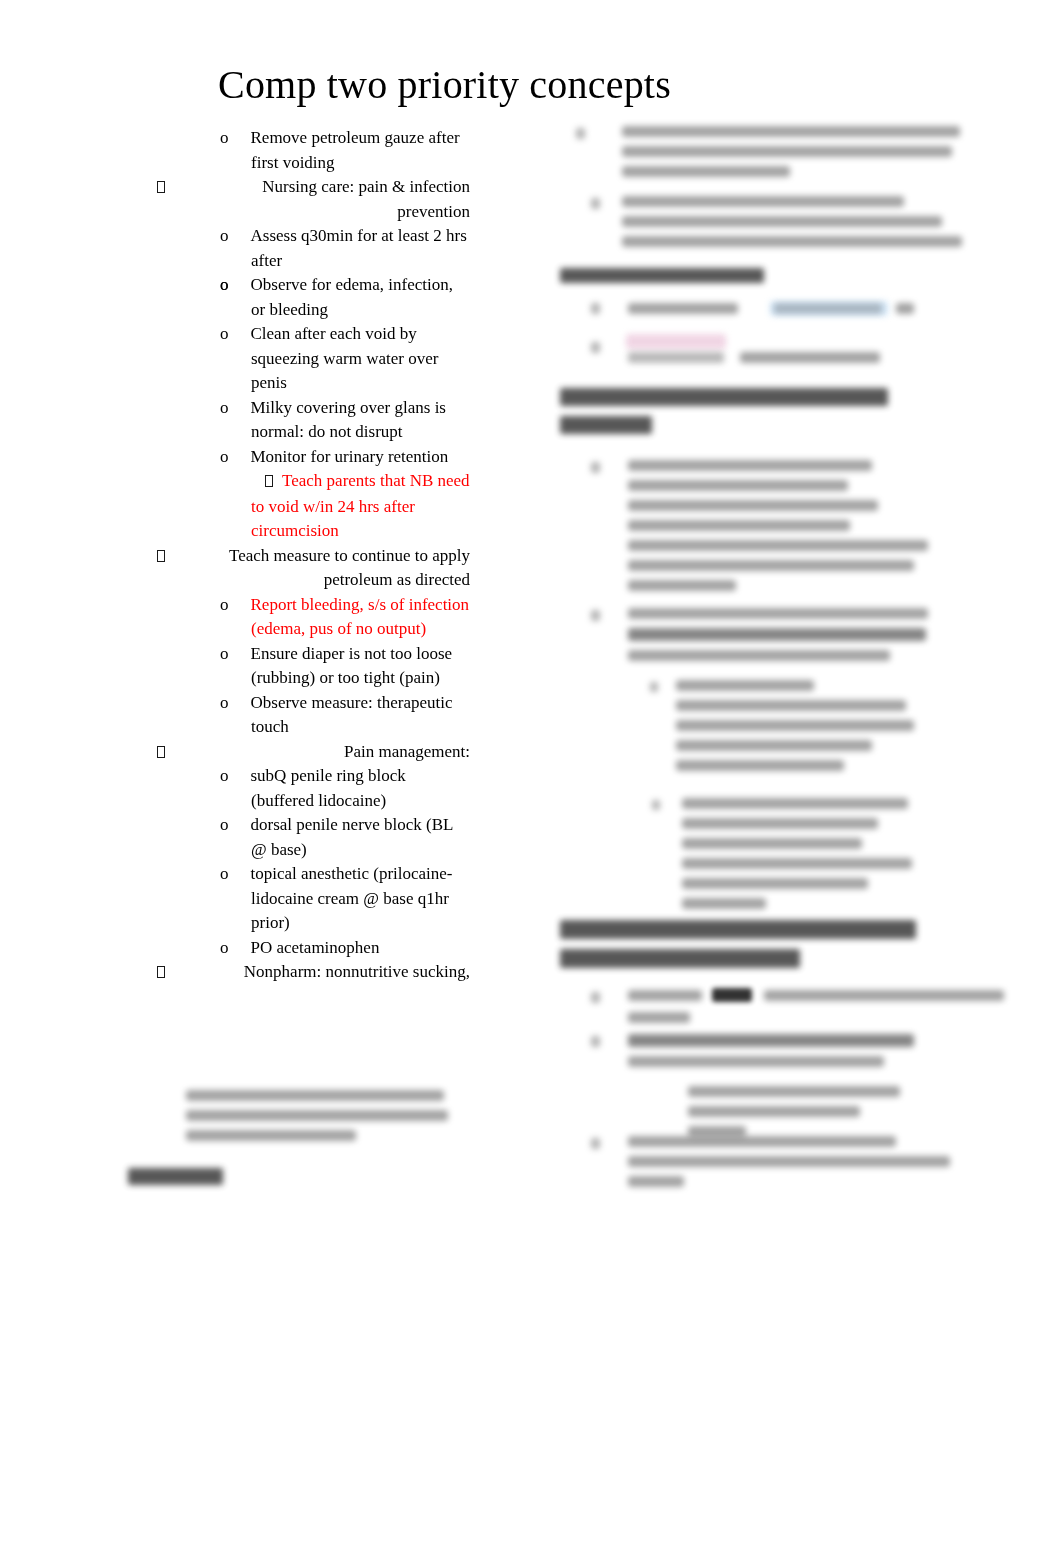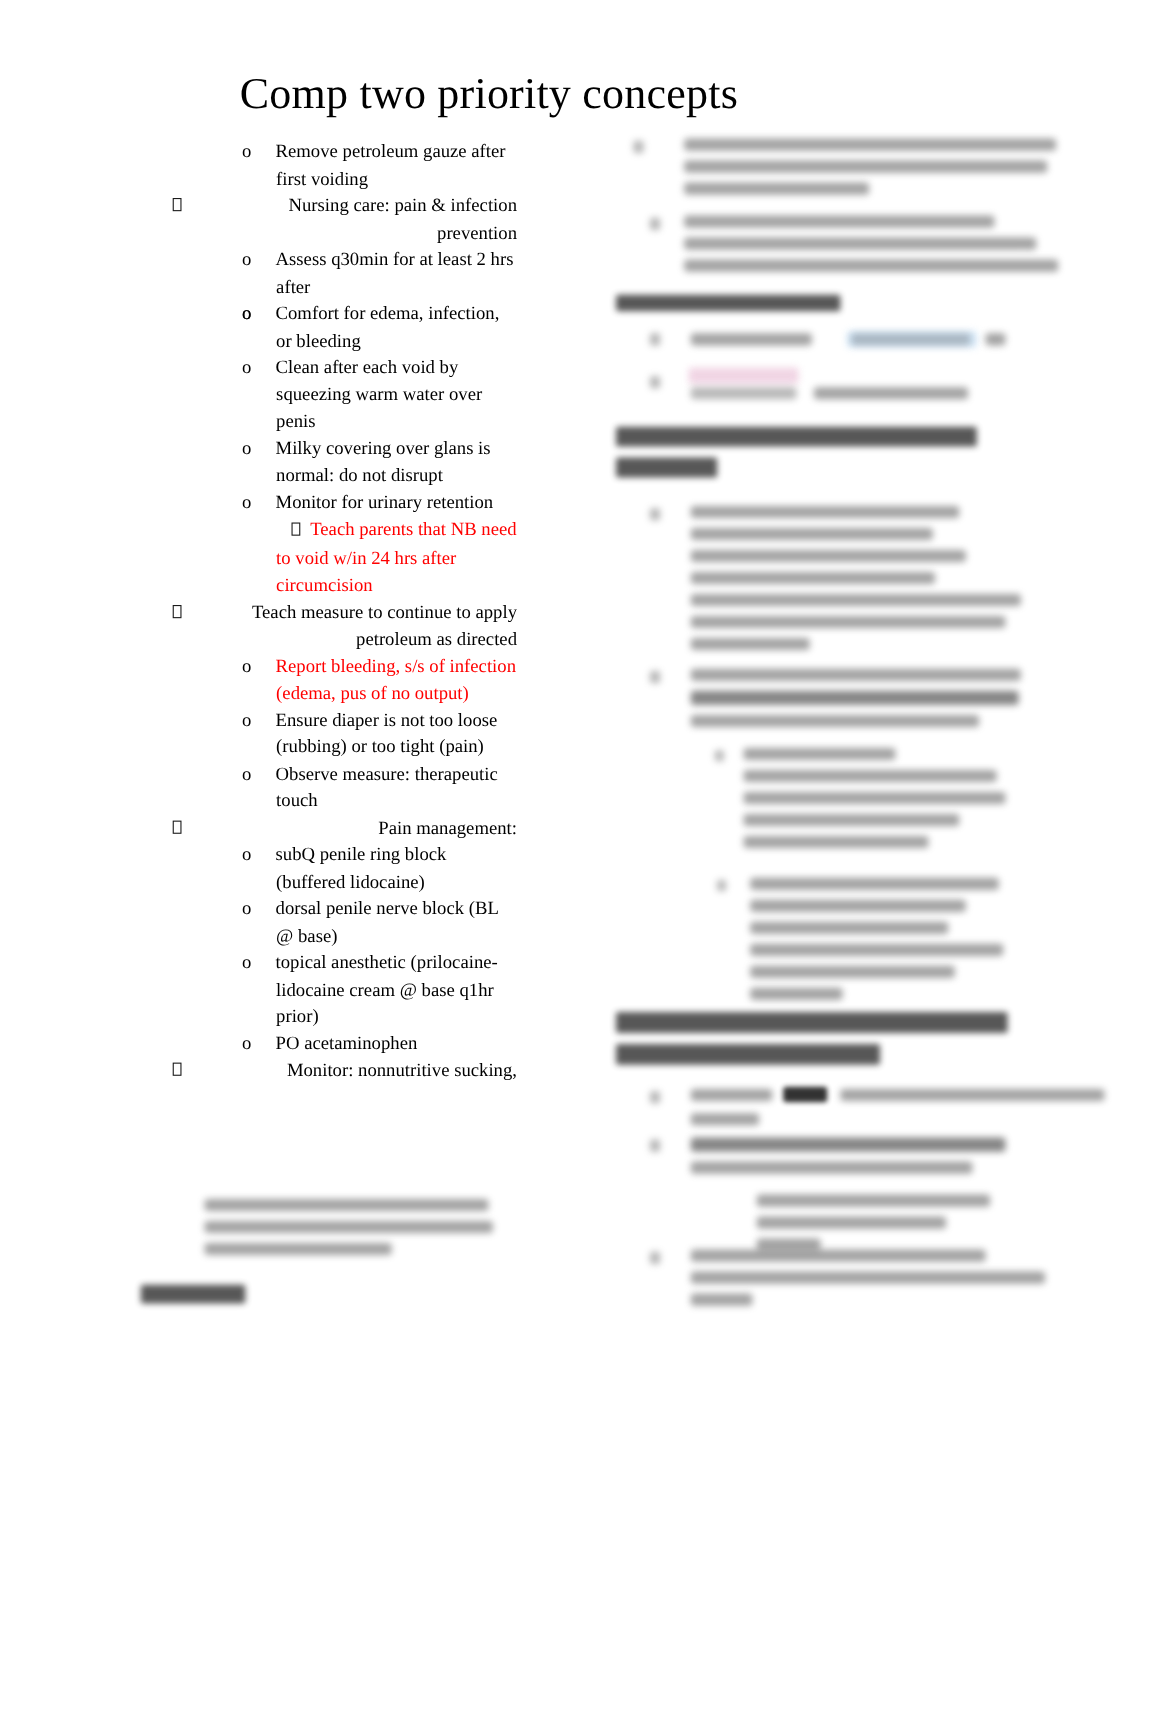--- a/index.html
+++ b/index.html
@@ -121,21 +121,21 @@
       <span class="marker">o</span>
       <span class="txt">Assess q30min for at least 2 hrs after</span>
     </div>
 
     <div class="row lvl2">
       <span class="marker">o</span>
     </div>
 
     <div class="row lvl2">
       <span class="marker">o</span>
-      <span class="txt">Comfort for edema, infection, or bleeding</span>
+      <span class="txt">Observe for edema, infection, or bleeding</span>
     </div>
 
     <div class="row lvl2">
       <span class="marker">o</span>
       <span class="txt">Clean after each void by squeezing warm water over penis</span>
     </div>
 
     <div class="row lvl2">
       <span class="marker">o</span>
       <span class="txt">Milky covering over glans is normal: do not disrupt</span>
@@ -186,21 +186,21 @@
       <span class="txt">topical anesthetic (prilocaine-lidocaine cream @ base q1hr prior)</span>
     </div>
 
     <div class="row lvl2">
       <span class="marker">o</span>
       <span class="txt">PO acetaminophen</span>
     </div>
 
     <div class="row lvl1">
       <span class="marker"><span class="tofu"></span></span>
-      <span class="txt">Monitor: nonnutritive sucking,</span>
+      <span class="txt">Nonpharm: nonnutritive sucking,</span>
     </div>
   </div>
 
   <div class="blur-blk" style="left:186px; top:1090px; width:262px;">
     <span class="sr">Text following "Nonpharm: nonnutritive sucking," is blurred and unreadable.</span>
     <div class="blur-line" style="width:258px;"></div>
     <div class="blur-line" style="width:262px;"></div>
     <div class="blur-line" style="width:170px;"></div>
   </div>
 

